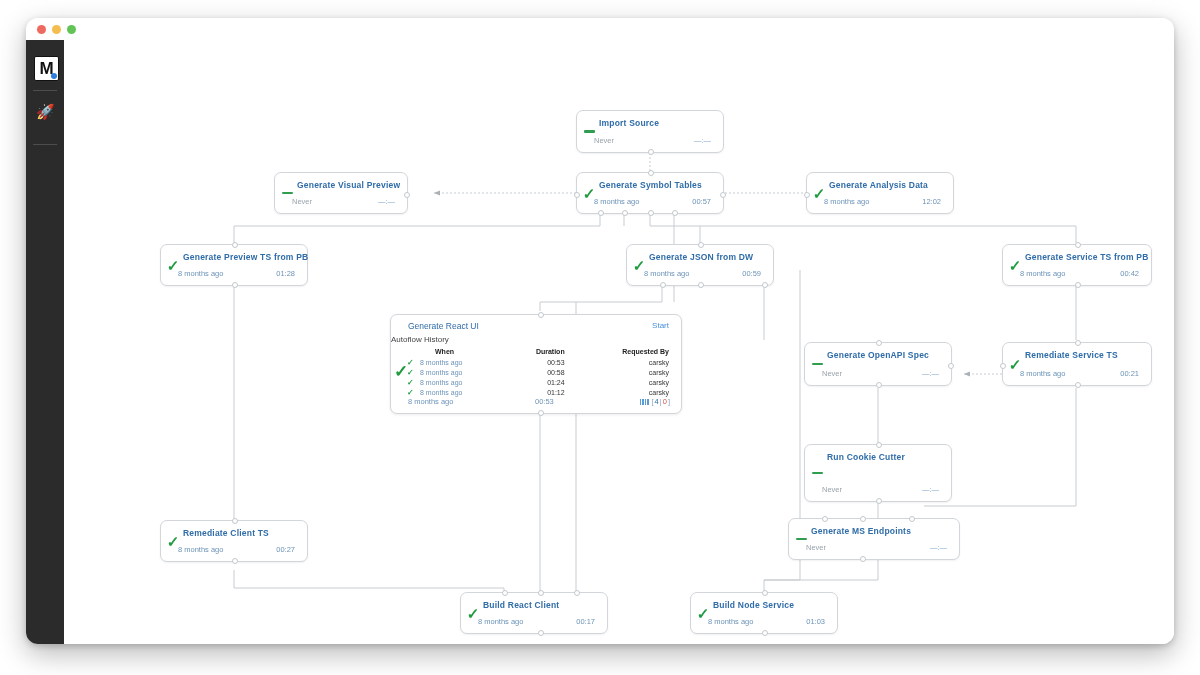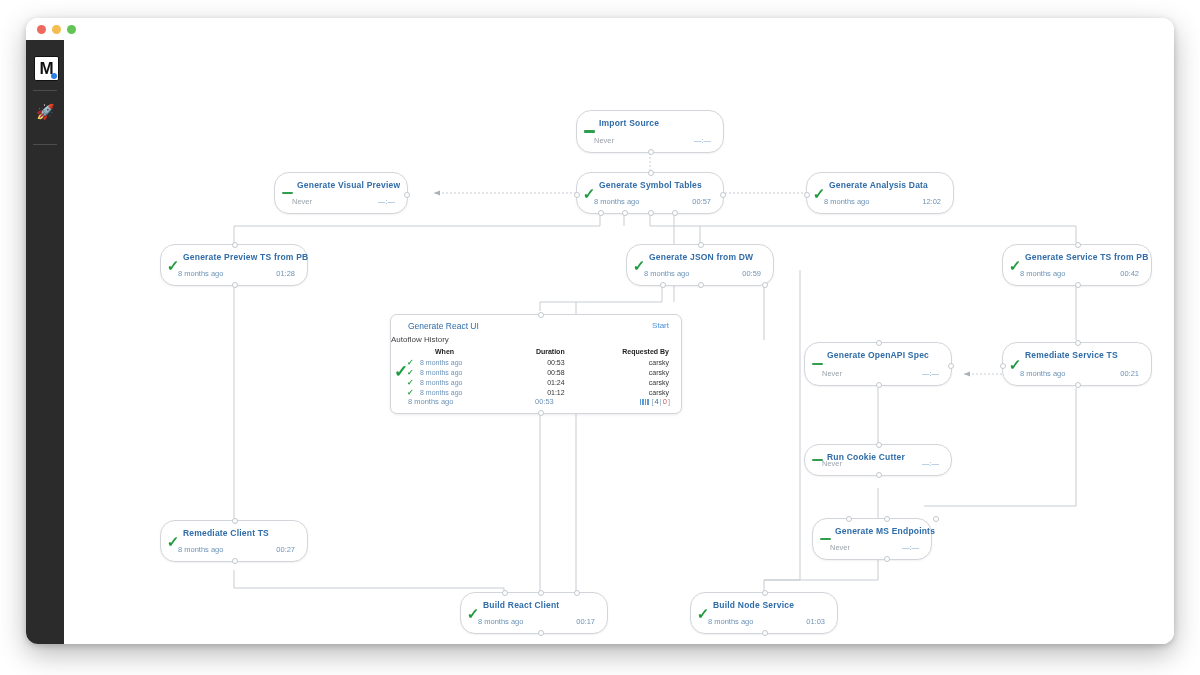--- a/index.html
+++ b/index.html
@@ -54,21 +54,21 @@
   
   #canvas{
     position:absolute;left:38px;top:22px;width:1110px;height:604px;
     background:#ffffff;overflow:hidden;
   }
   #edges{position:absolute;left:0;top:0;width:1110px;height:604px;}
 
   
   .node{
     position:absolute;background:#ffffff;
-    border:1px solid #d2d6da;border-radius:15px;
+    border:1px solid #d2d6da;border-radius:7px;
     box-shadow:0 1px 2px rgba(0,0,0,.06);
     box-sizing:border-box;
   }
   .node .title{
     position:absolute;left:22px;top:7px;right:10px;
     font-size:8.5px;font-weight:bold;color:#2f6ca8;letter-spacing:.2px;
     white-space:nowrap;
   }
   .node .when{
     position:absolute;left:17px;bottom:7px;
@@ -366,30 +366,30 @@
     <div class="node" style="left:938px;top:302px;width:150px;height:44px;">
       <span class="status ok">✓</span>
       <span class="title">Remediate Service TS</span>
       <span class="when">8 months ago</span>
       <span class="dur">00:21</span>
       <span class="port" style="left:72px;top:-3px;"></span>
       <span class="port" style="left:-3px;top:20px;"></span>
       <span class="port" style="left:72px;bottom:-3px;"></span>
     </div>
 
-    <div class="node" style="left:740px;top:404px;width:148px;height:32px;">
+    <div class="node" style="left:740px;top:404px;width:148px;height:58px;">
       <span class="status none"></span>
       <span class="title">Run Cookie Cutter</span>
       <span class="when never">Never</span>
       <span class="dur never">—:—</span>
       <span class="port" style="left:71px;top:-3px;"></span>
       <span class="port" style="left:71px;bottom:-3px;"></span>
     </div>
 
-    <div class="node" style="left:748px;top:478px;width:120px;height:42px;">
+    <div class="node" style="left:724px;top:478px;width:172px;height:42px;">
       <span class="status none"></span>
       <span class="title">Generate MS Endpoints</span>
       <span class="when never">Never</span>
       <span class="dur never">—:—</span>
       <span class="port" style="left:33px;top:-3px;"></span>
       <span class="port" style="left:71px;top:-3px;"></span>
       <span class="port" style="left:120px;top:-3px;"></span>
       <span class="port" style="left:71px;bottom:-3px;"></span>
     </div>
 

